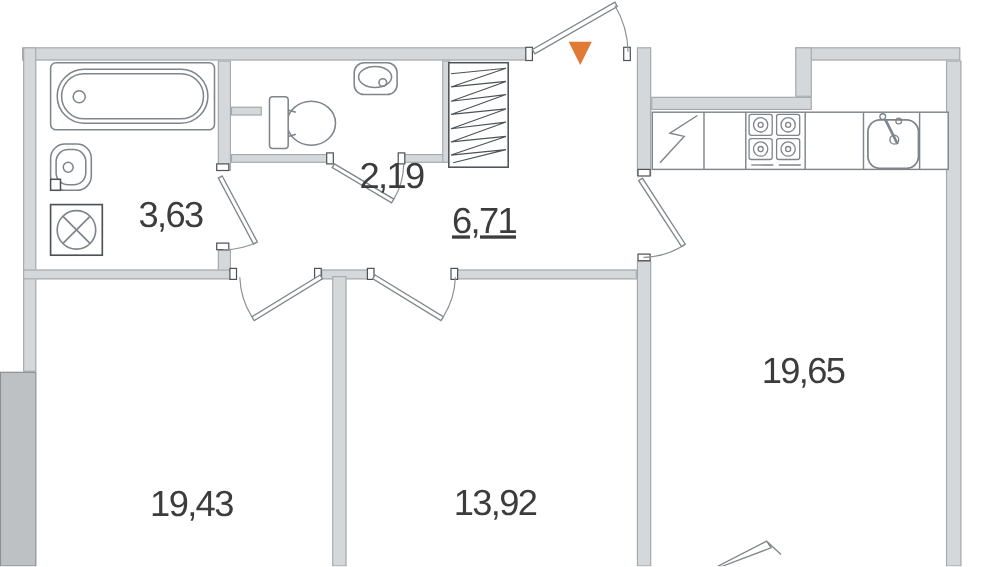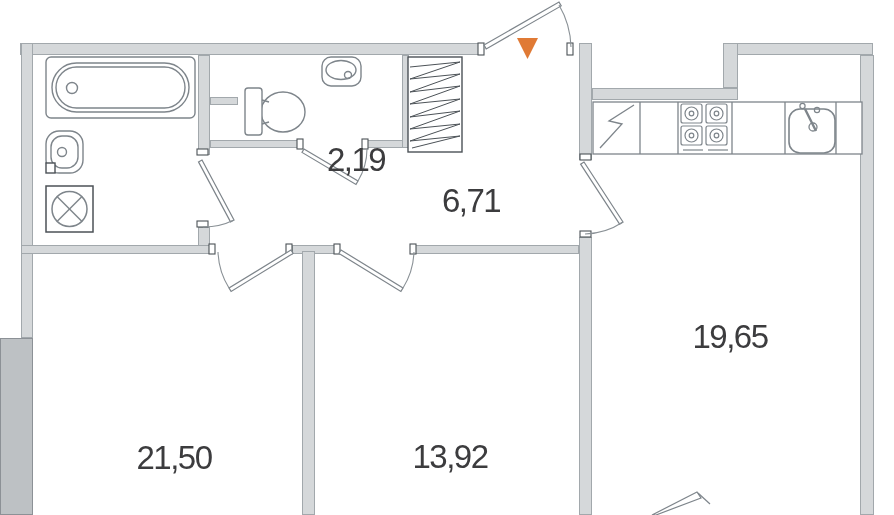--- a/index.html
+++ b/index.html
@@ -169,19 +169,20 @@
     </g>
 
     <g>
       <polygon points="652,515 697,492 701,498 656,515" fill="#ffffff" stroke="#7e858b" stroke-width="1.2"></polygon>
       <line x1="698" y1="493" x2="710" y2="504" stroke="#7e858b" stroke-width="1.2"></line>
     </g>
 
     <polygon points="517,38 538,38 527.5,59" fill="#e07a35"></polygon>
   </svg>
 
+  <div class="area-label" style="left:155px;top:195px;">3,63</div>
   <div class="area-label" style="left:356px;top:119px;margin-top:41px;">2,19</div>
-  <div class="area-label" style="left:471px;top:201px;">6,71</div>
-  <div class="area-label" style="left:174px;top:458px;">21,50</div>
+  <div class="area-label" style="left:440px;top:201px;text-decoration:underline;">6,71</div>
+  <div class="area-label" style="left:174px;top:458px;">19,43</div>
   <div class="area-label" style="left:450px;top:457px;">13,92</div>
   <div class="area-label" style="left:730px;top:337px;">19,65</div>
 
 </div>
 
 </body></html>

